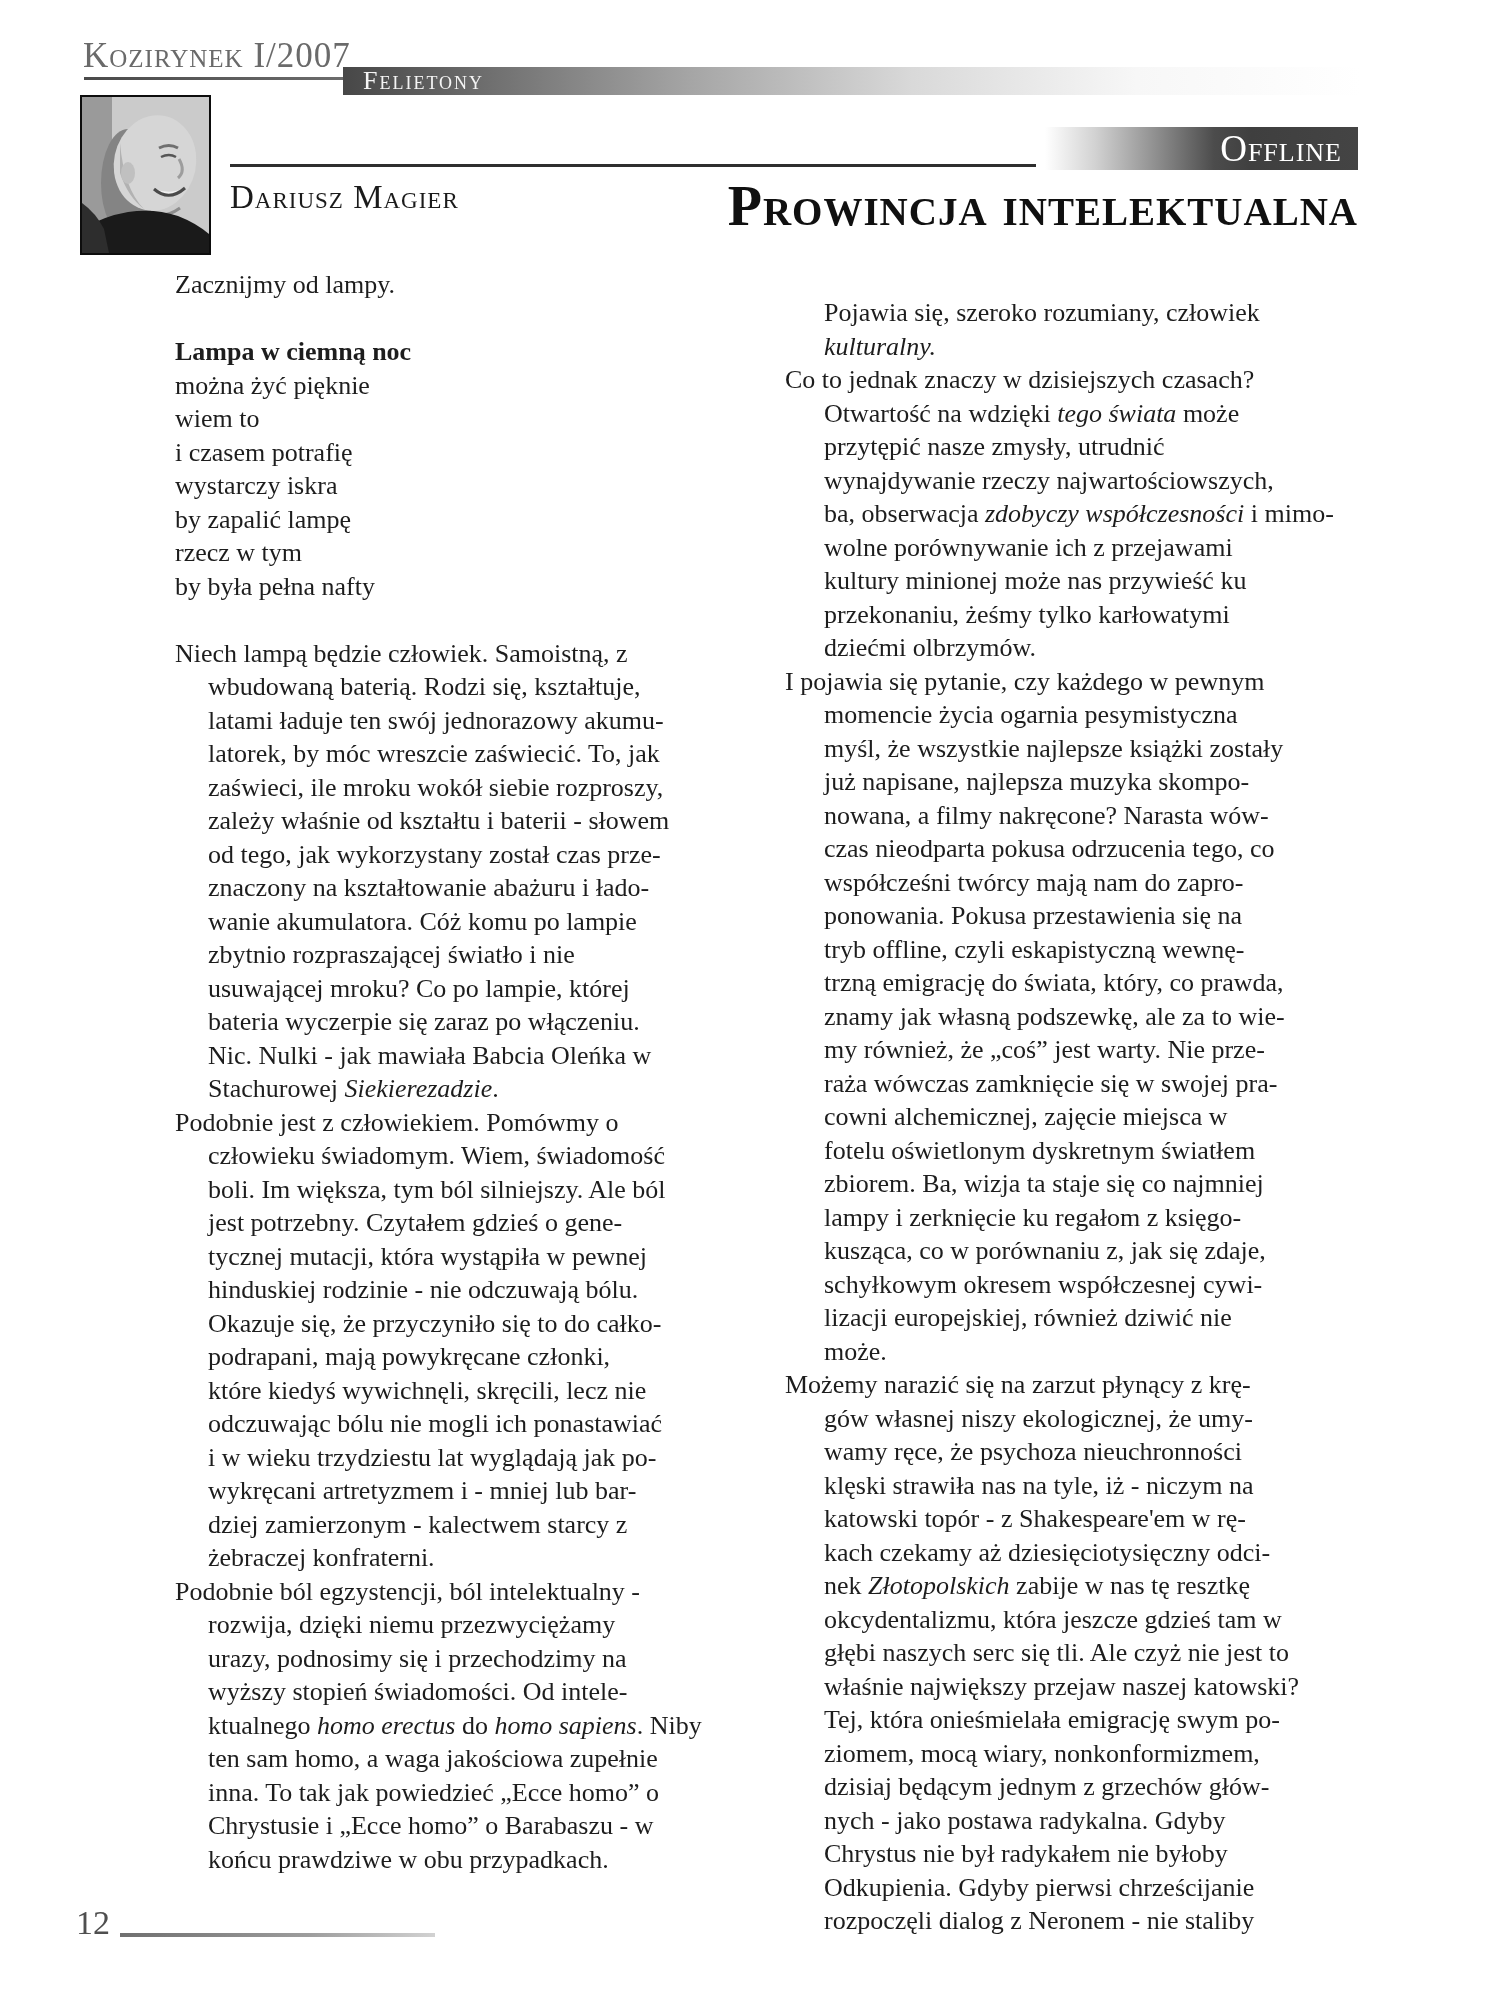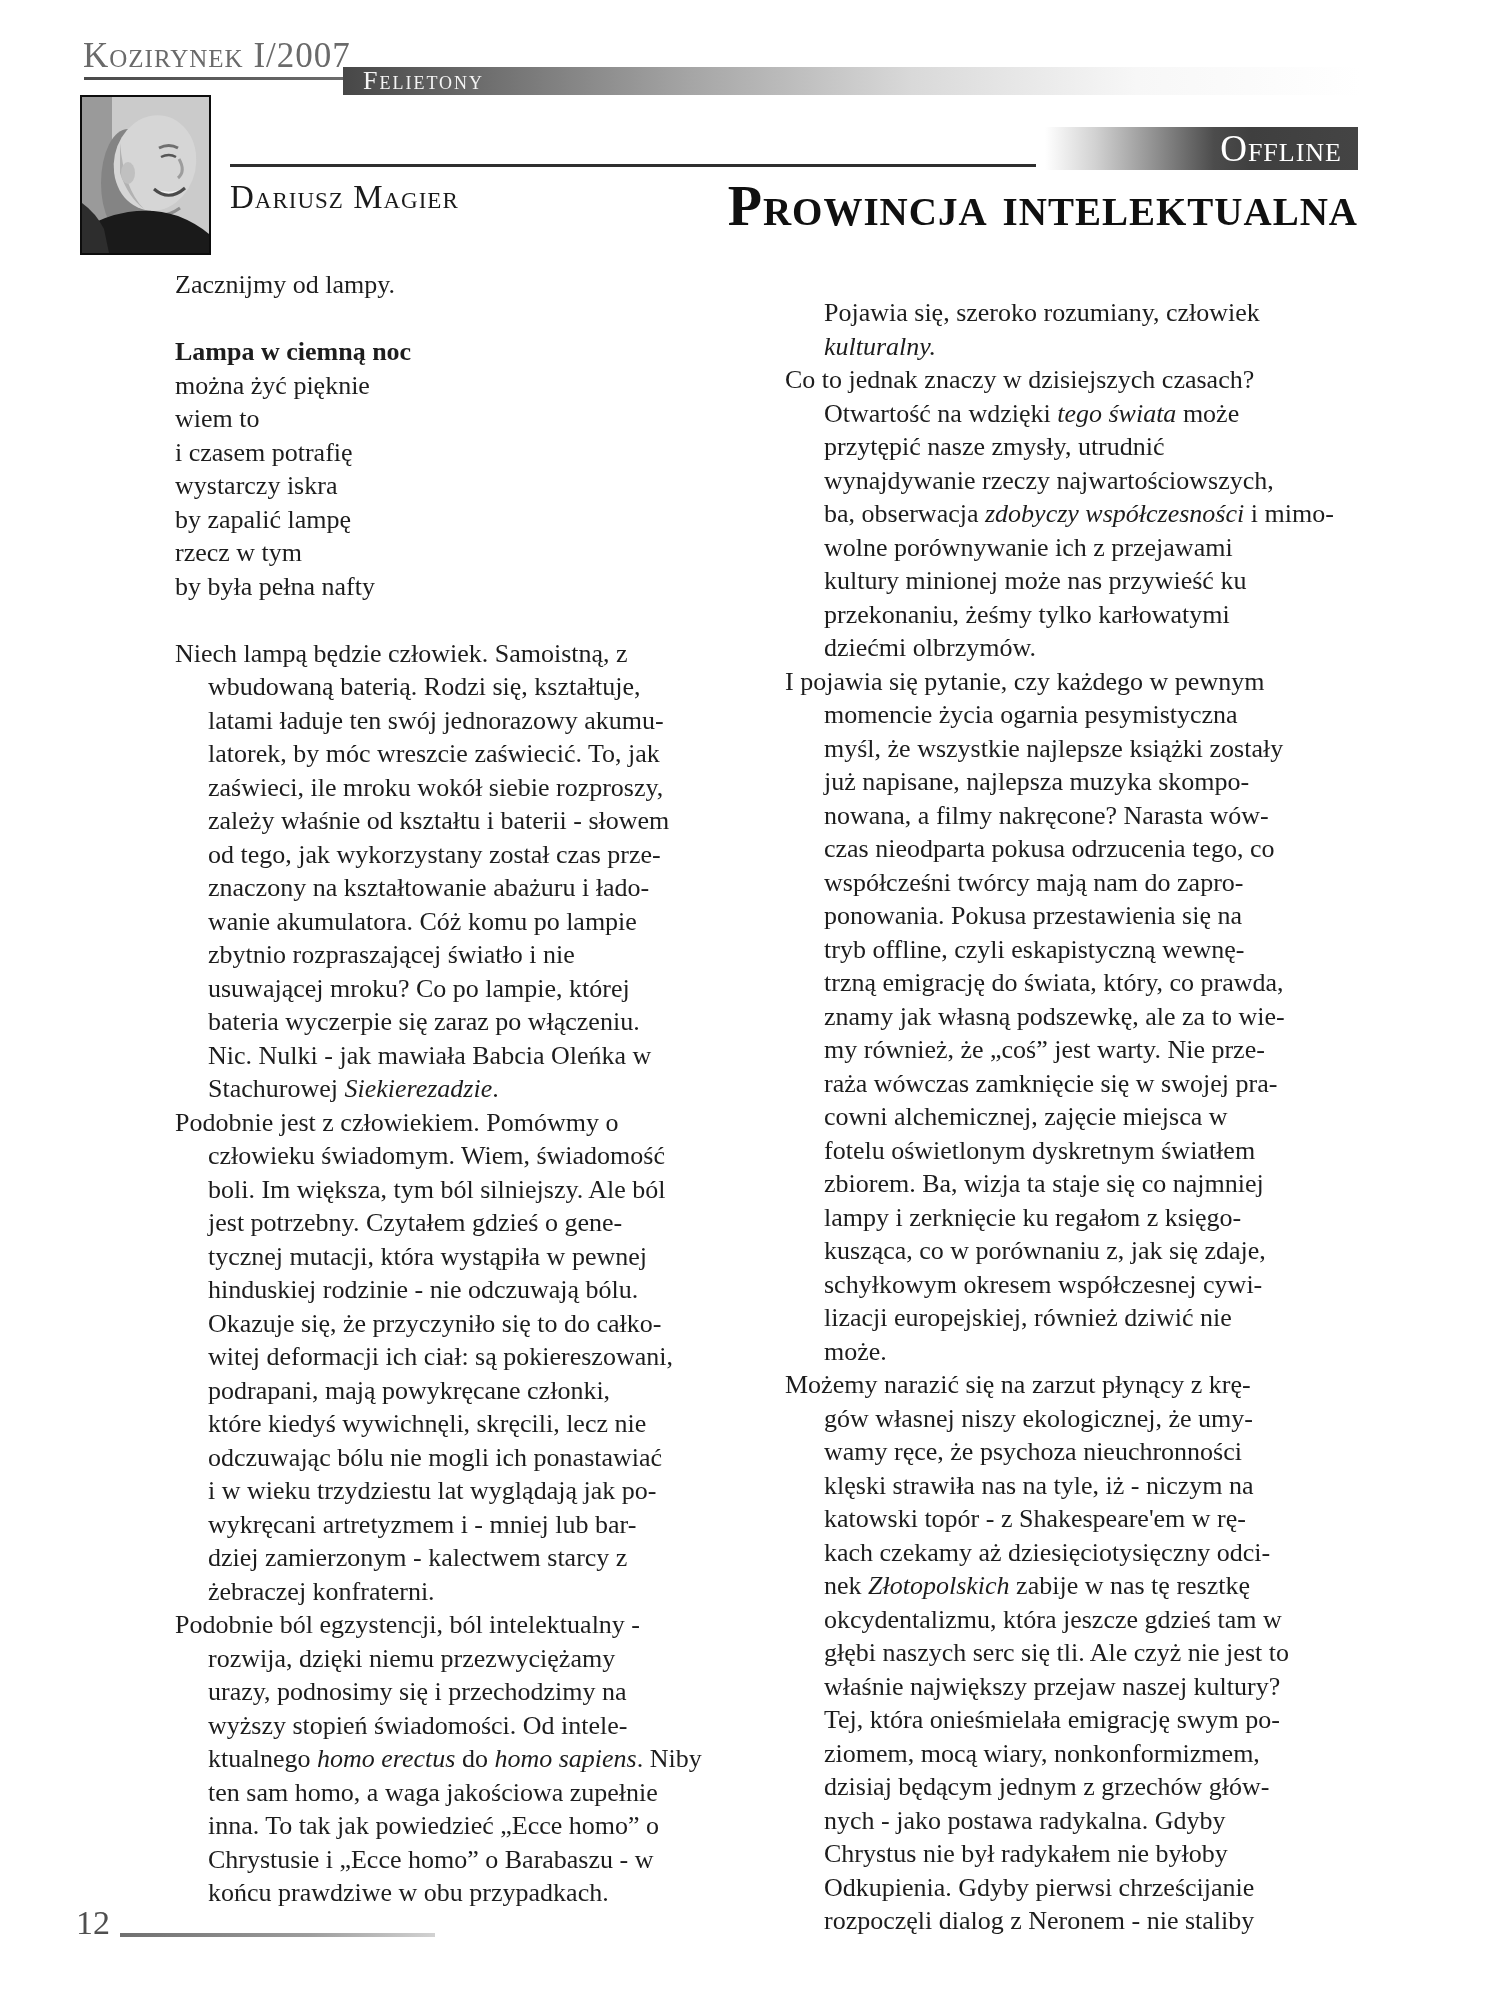--- a/index.html
+++ b/index.html
@@ -160,21 +160,20 @@
         <div class="line">Stachurowej <i>Siekierezadzie</i>.</div>
       </div>
       <div class="block hang">
         <div class="line">Podobnie jest z człowiekiem. Pomówmy o</div>
         <div class="line">człowieku świadomym. Wiem, świadomość</div>
         <div class="line">boli. Im większa, tym ból silniejszy. Ale ból</div>
         <div class="line">jest potrzebny. Czytałem gdzieś o gene-</div>
         <div class="line">tycznej mutacji, która wystąpiła w pewnej</div>
         <div class="line">hinduskiej rodzinie - nie odczuwają bólu.</div>
         <div class="line">Okazuje się, że przyczyniło się to do całko-</div>
-        <div class="line">witej deformacji ich ciał: są pokiereszowani,</div>
         <div class="line">podrapani, mają powykręcane członki,</div>
         <div class="line">które kiedyś wywichnęli, skręcili, lecz nie</div>
         <div class="line">odczuwając bólu nie mogli ich ponastawiać</div>
         <div class="line">i w wieku trzydziestu lat wyglądają jak po-</div>
         <div class="line">wykręcani artretyzmem i - mniej lub bar-</div>
         <div class="line">dziej zamierzonym - kalectwem starcy z</div>
         <div class="line">żebraczej konfraterni.</div>
       </div>
       <div class="block hang">
         <div class="line">Podobnie ból egzystencji, ból intelektualny -</div>
@@ -230,21 +229,21 @@
       <div class="block hang">
         <div class="line">Możemy narazić się na zarzut płynący z krę-</div>
         <div class="line">gów własnej niszy ekologicznej, że umy-</div>
         <div class="line">wamy ręce, że psychoza nieuchronności</div>
         <div class="line">klęski strawiła nas na tyle, iż - niczym na</div>
         <div class="line">katowski topór - z Shakespeare'em w rę-</div>
         <div class="line">kach czekamy aż dziesięciotysięczny odci-</div>
         <div class="line">nek <i>Złotopolskich</i> zabije w nas tę resztkę</div>
         <div class="line">okcydentalizmu, która jeszcze gdzieś tam w</div>
         <div class="line">głębi naszych serc się tli. Ale czyż nie jest to</div>
-        <div class="line">właśnie największy przejaw naszej kultury?</div>
+        <div class="line">właśnie największy przejaw naszej katowski?</div>
         <div class="line">Tej, która onieśmielała emigrację swym po-</div>
         <div class="line">ziomem, mocą wiary, nonkonformizmem,</div>
         <div class="line">dzisiaj będącym jednym z grzechów głów-</div>
         <div class="line">nych - jako postawa radykalna. Gdyby</div>
         <div class="line">Chrystus nie był radykałem nie byłoby</div>
         <div class="line">Odkupienia. Gdyby pierwsi chrześcijanie</div>
         <div class="line">rozpoczęli dialog z Neronem - nie staliby</div>
       </div>
     </div>
 

